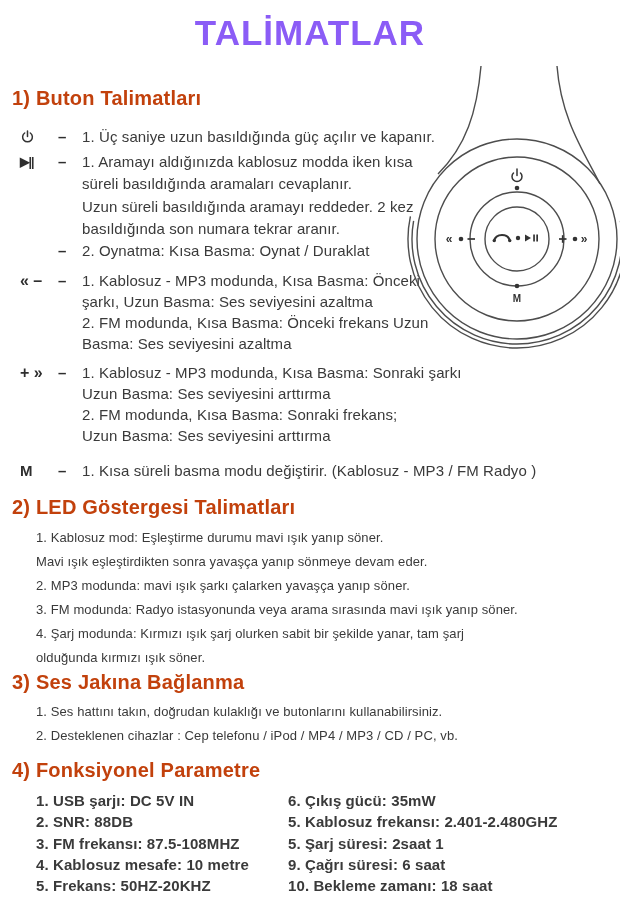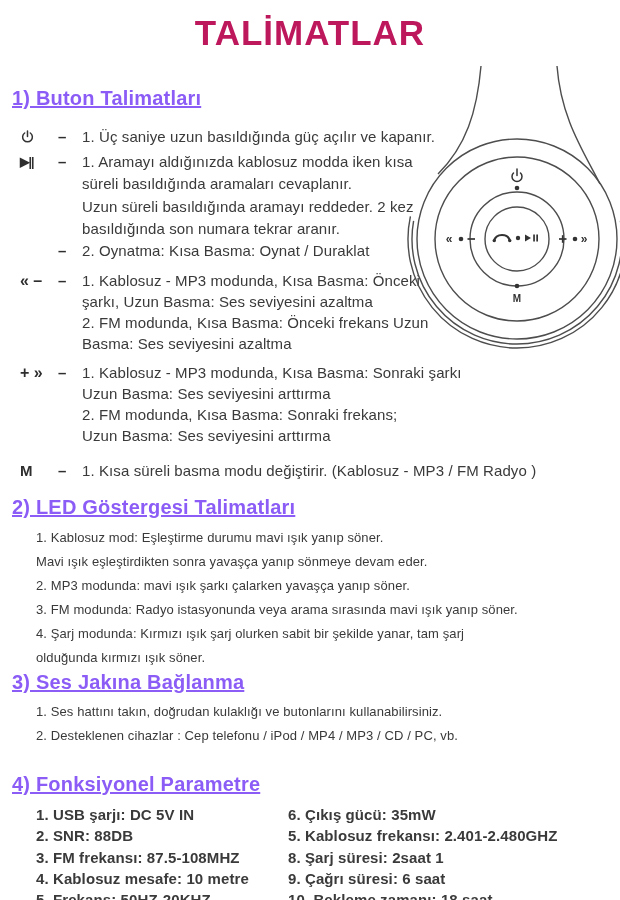--- a/index.html
+++ b/index.html
@@ -12,35 +12,34 @@
     overflow:hidden;
   }
   .page { padding:12px 12px 0 12px; }
 
   .title {
     text-align:center;
     font-size:35px;
     line-height:42px;
     font-weight:800;
     letter-spacing:1px;
-    color:#be185d;
+    color:#8b5cf6;
   }
 
   .sec-h {
     font-size:20px;
     line-height:24px;
     font-weight:800;
-    color:#8b5cf6;
+    color:#c2410c;
     letter-spacing:0.2px;
-    text-decoration:underline;
   }
   .sec-h.s1 { margin-top:32px; }
   .sec-h.s2 { margin-top:12px; }
   .sec-h.s3 { }
-  .sec-h.s4 { margin-top:24px; }
+  .sec-h.s4 { margin-top:10px; }
 
   
   .rows { margin-top:16px; }
   .btn-row {
     display:grid;
     grid-template-columns:46px 24px 1fr;
     align-items:start;
   }
   .btn-row.m4 { margin-top:8px; }
   .btn-row.m5 { margin-top:8px; }
@@ -172,21 +171,21 @@
     <div class="col">
       <div class="ln">1. USB şarjı: DC 5V IN</div>
       <div class="ln">2. SNR: 88DB</div>
       <div class="ln">3. FM frekansı: 87.5-108MHZ</div>
       <div class="ln">4. Kablosuz mesafe: 10 metre</div>
       <div class="ln">5. Frekans: 50HZ-20KHZ</div>
     </div>
     <div class="col right">
       <div class="ln">6. Çıkış gücü: 35mW</div>
       <div class="ln">5. Kablosuz frekansı: 2.401-2.480GHZ</div>
-      <div class="ln">8. Şarj süresi: 2saat 1</div>
+      <div class="ln">5. Şarj süresi: 2saat 1</div>
       <div class="ln">9. Çağrı süresi: 6 saat</div>
       <div class="ln">10. Bekleme zamanı: 18 saat</div>
     </div>
   </div>
 
 </div>
 
 <div class="headphone">
   <svg viewBox="0 0 240 292" width="240" height="292">
     <g fill="none" stroke="#4d4d4d" stroke-width="1.4">

